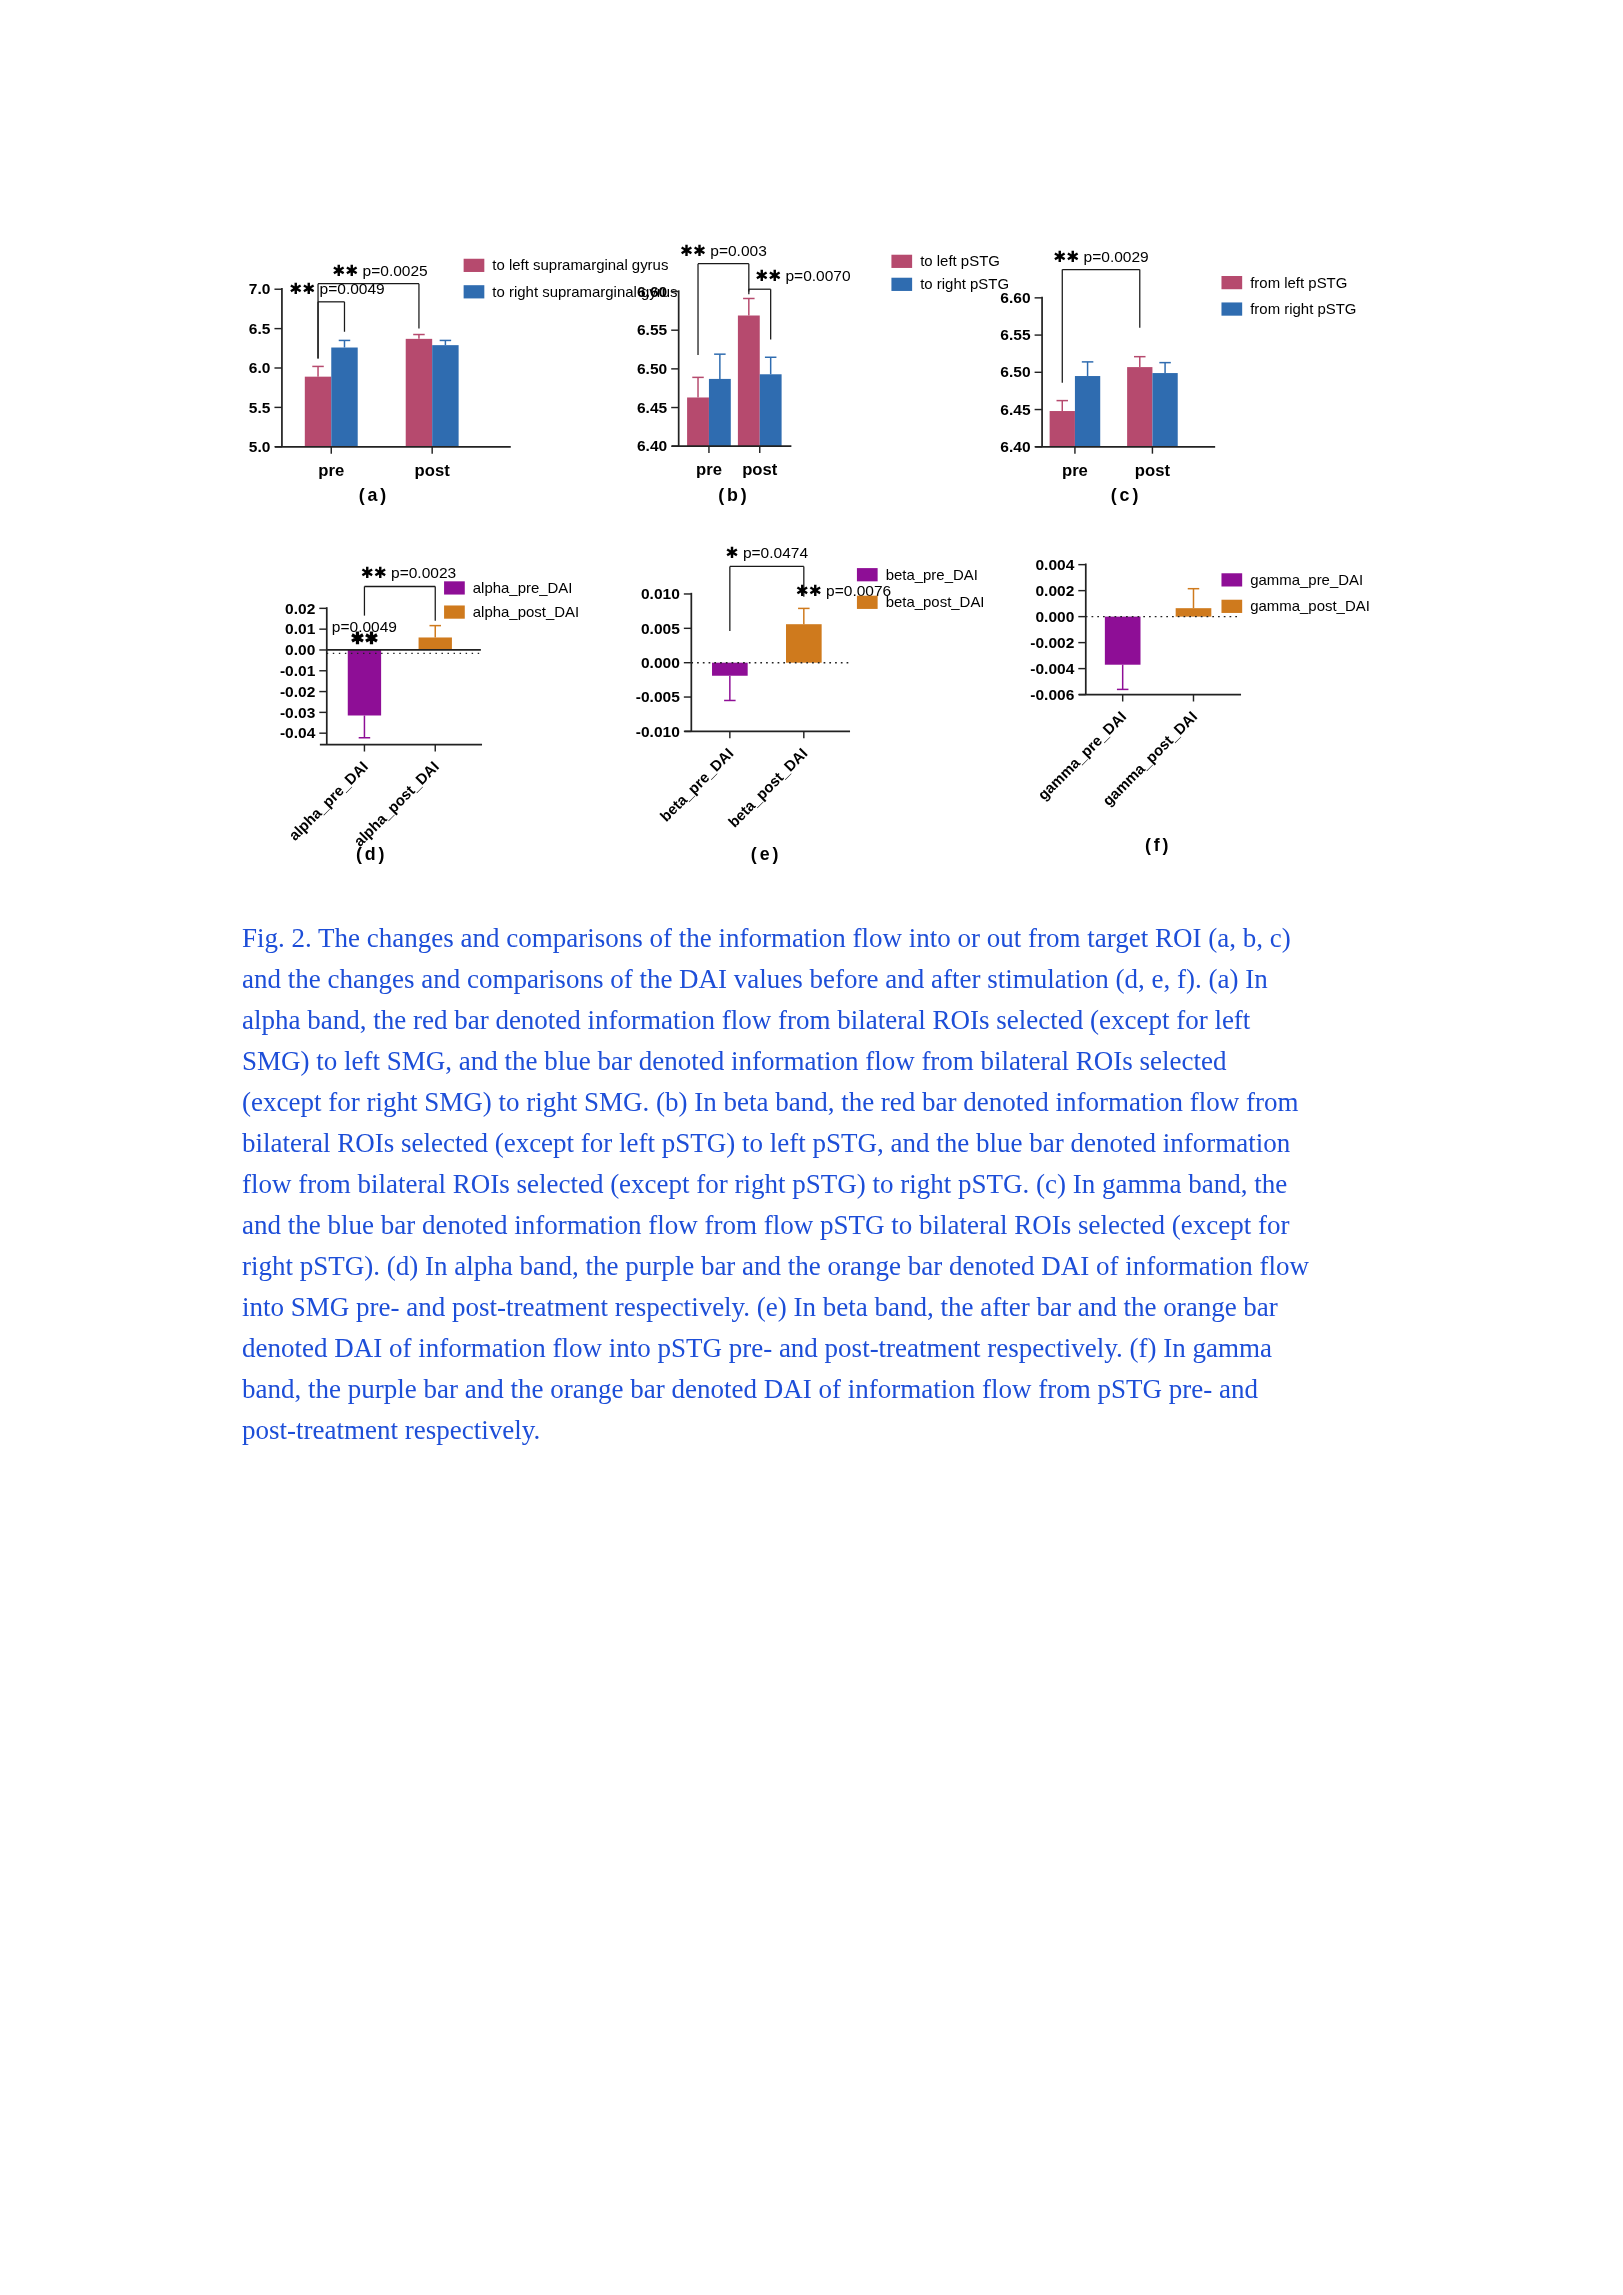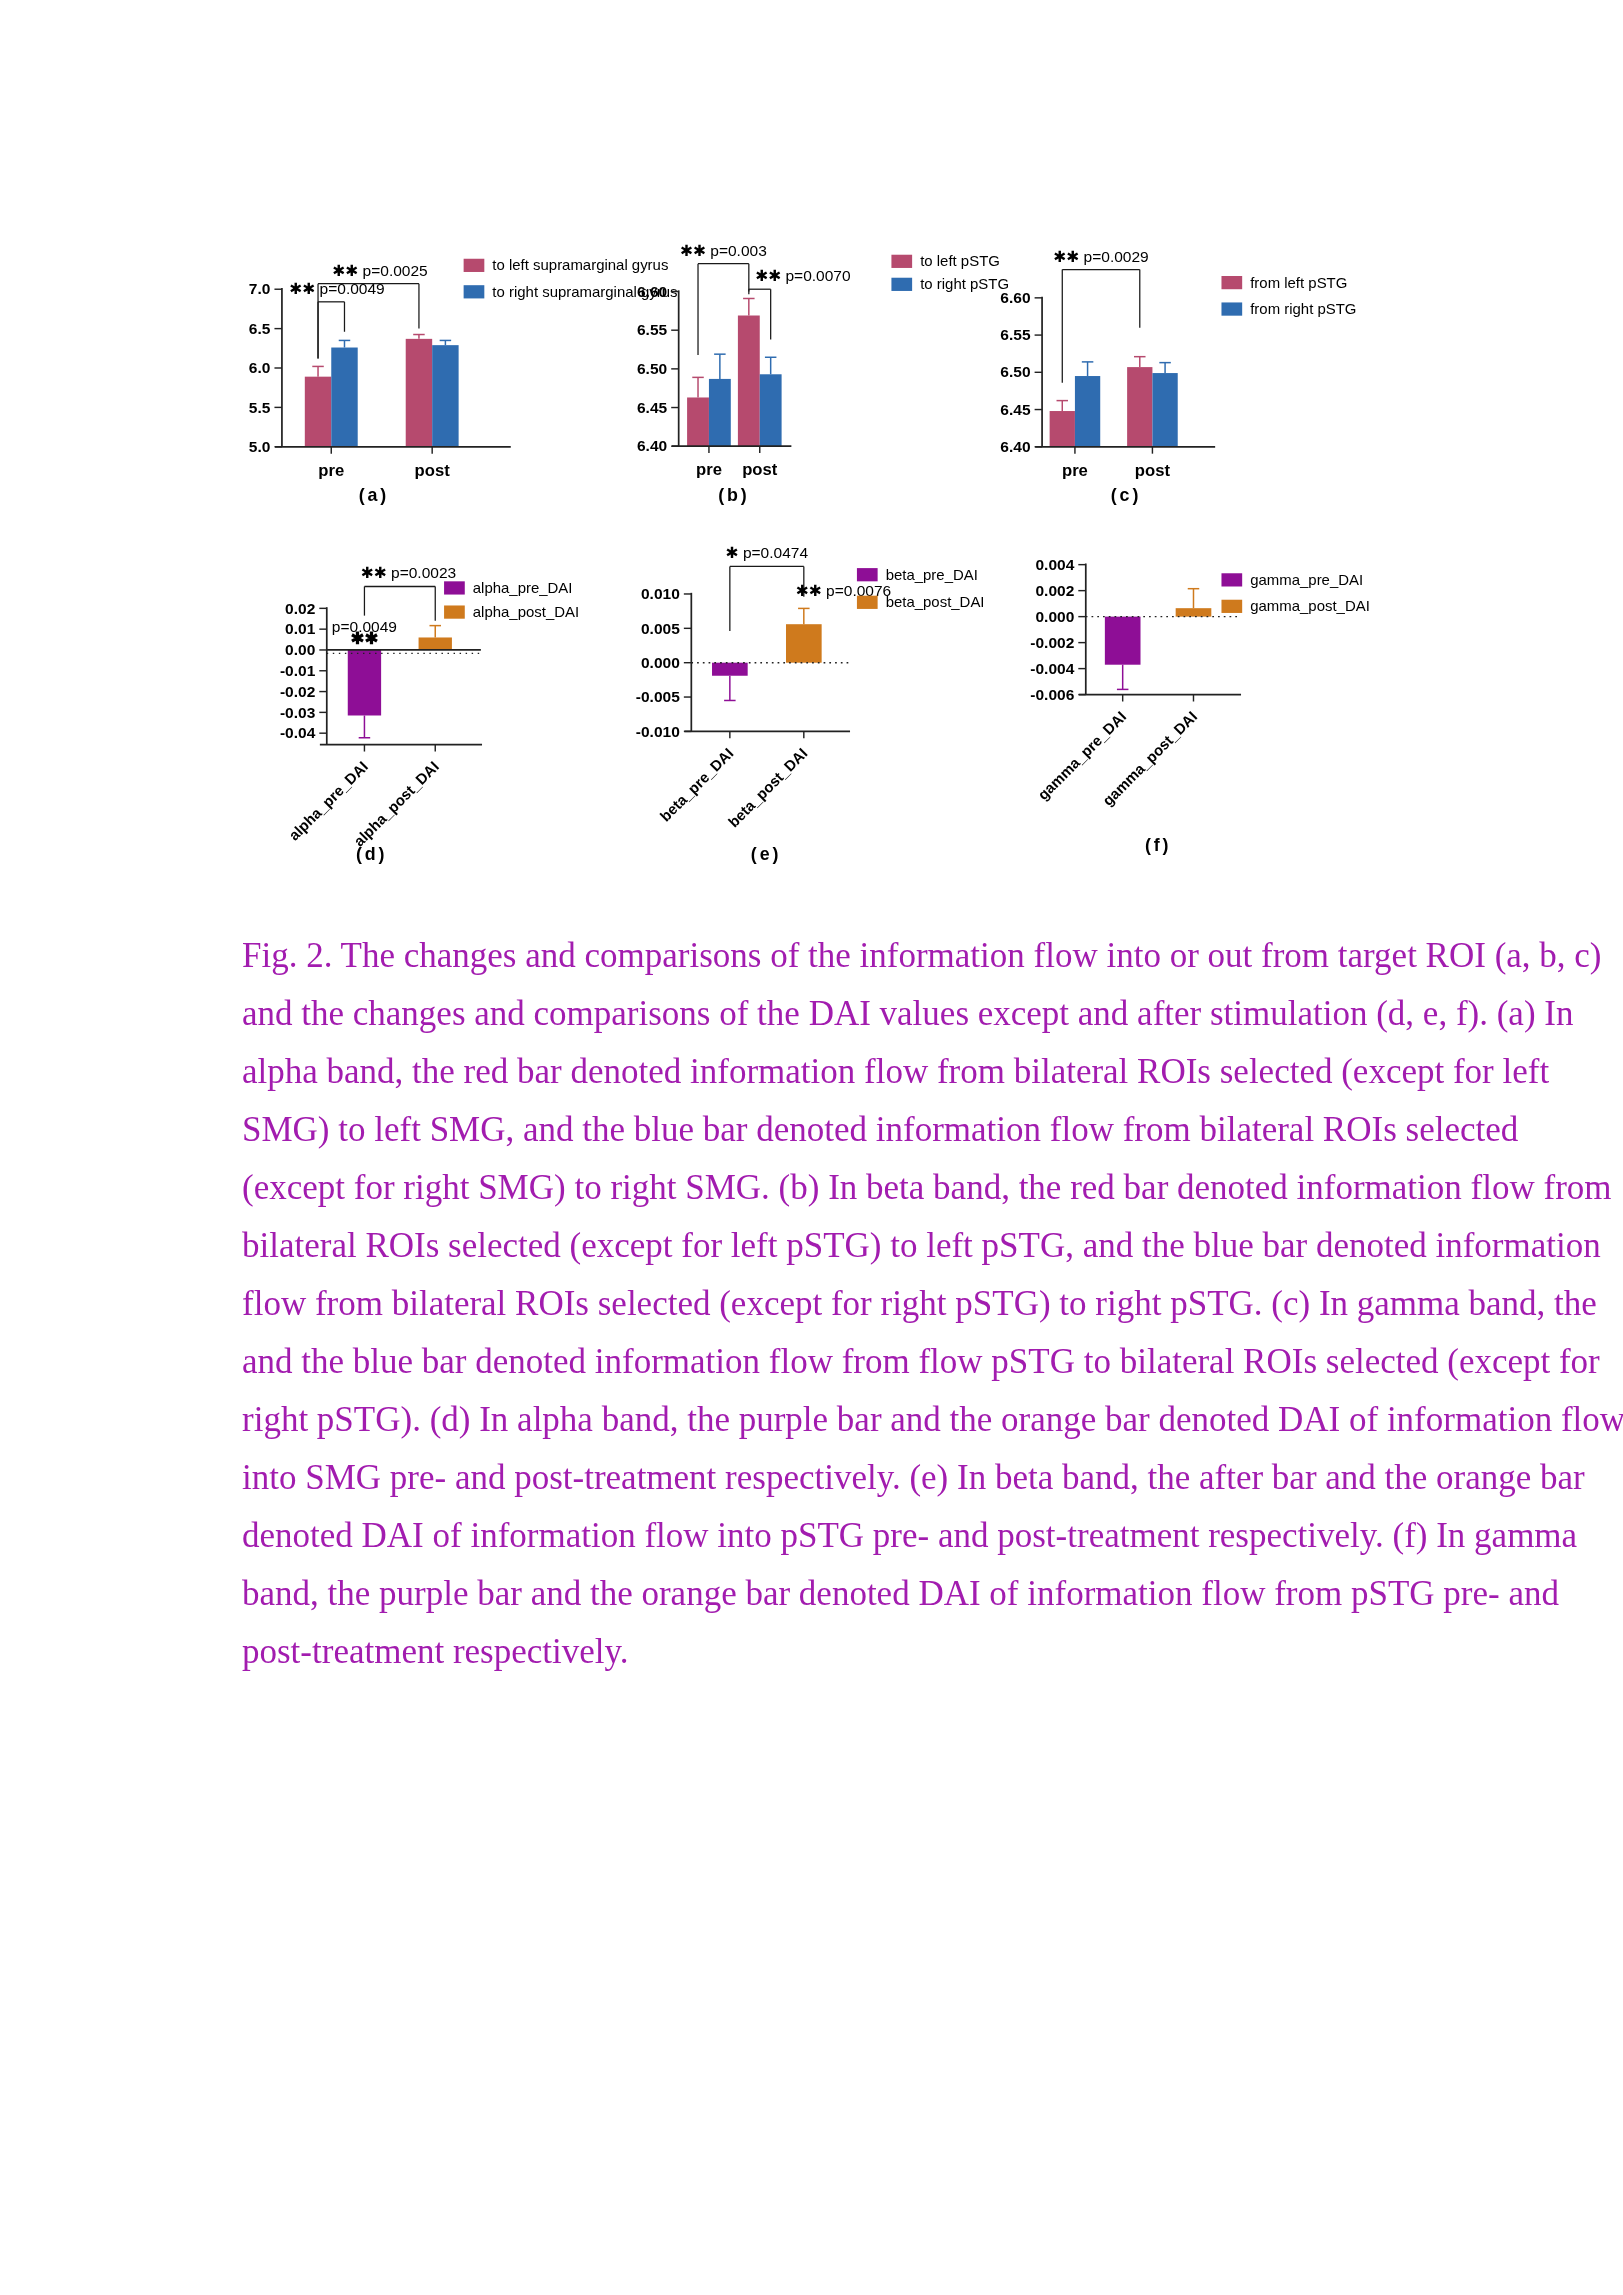--- a/index.html
+++ b/index.html
@@ -1,25 +1,24 @@
 <!DOCTYPE html>
 <html style="font-size:9.2px"><head>
 <meta charset="utf-8">
 <style>
   html,body{margin:0;padding:0;background:#ffffff;}
   body{width:1623px;height:2295px;position:relative;font-family:"Liberation Sans",sans-serif;}
   #figure-svg{position:absolute;left:0;top:0;}
   #caption{position:absolute;left:242px;top:918px;width:1254px;}
   .caption-line{
     font-family:"Liberation Serif",serif;
-    font-size:35px;
+    font-size:27px;
     line-height:41px;
-    color:#a21caf;
+    color:#1d4ed8;
     white-space:pre;
-    margin-top:17px;
   }
 </style>
 </head>
 <body>
 
 <svg id="figure-svg" width="1623" height="920" viewBox="0 0 2822 1600" xmlns="http://www.w3.org/2000/svg">
     <g>
       <rect x="529.8" y="655.07" width="46" height="121.92999999999995" fill="#b64a6e"></rect>
       <line x1="552.8" y1="655.07" x2="552.8" y2="637.26" stroke="#b64a6e" stroke-width="2.6"></line>
       <line x1="542.8" y1="637.26" x2="562.8" y2="637.26" stroke="#b64a6e" stroke-width="2.6"></line>
@@ -275,21 +274,21 @@
         <text x="2174" y="1017" fill="#000000" font-size="26">gamma_pre_DAI</text>
         <rect x="2124" y="1043" width="36" height="23" fill="#cf7a1d"></rect>
         <text x="2174" y="1063" fill="#000000" font-size="26">gamma_post_DAI</text>
       </g>
       <text x="2014" y="1480" text-anchor="middle" fill="#000000" font-size="31" font-weight="bold" letter-spacing="5">(f)</text>
     </g>
   </svg>
 
 <div id="caption">
     <div class="caption-line">Fig. 2. The changes and comparisons of the information flow into or out from target ROI (a, b, c)</div>
-    <div class="caption-line">and the changes and comparisons of the DAI values except and after stimulation (d, e, f). (a) In</div>
+    <div class="caption-line">and the changes and comparisons of the DAI values before and after stimulation (d, e, f). (a) In</div>
     <div class="caption-line">alpha band, the red bar denoted information flow from bilateral ROIs selected (except for left</div>
     <div class="caption-line">SMG) to left SMG, and the blue bar denoted information flow from bilateral ROIs selected</div>
     <div class="caption-line">(except for right SMG) to right SMG. (b) In beta band, the red bar denoted information flow from</div>
     <div class="caption-line">bilateral ROIs selected (except for left pSTG) to left pSTG, and the blue bar denoted information</div>
     <div class="caption-line">flow from bilateral ROIs selected (except for right pSTG) to right pSTG. (c) In gamma band, the</div>
     <div class="caption-line">and the blue bar denoted information flow from flow pSTG to bilateral ROIs selected (except for</div>
     <div class="caption-line">right pSTG). (d) In alpha band, the purple bar and the orange bar denoted DAI of information flow</div>
     <div class="caption-line">into SMG pre- and post-treatment respectively. (e) In beta band, the after bar and the orange bar</div>
     <div class="caption-line">denoted DAI of information flow into pSTG pre- and post-treatment respectively. (f) In gamma</div>
     <div class="caption-line">band, the purple bar and the orange bar denoted DAI of information flow from pSTG pre- and</div>

